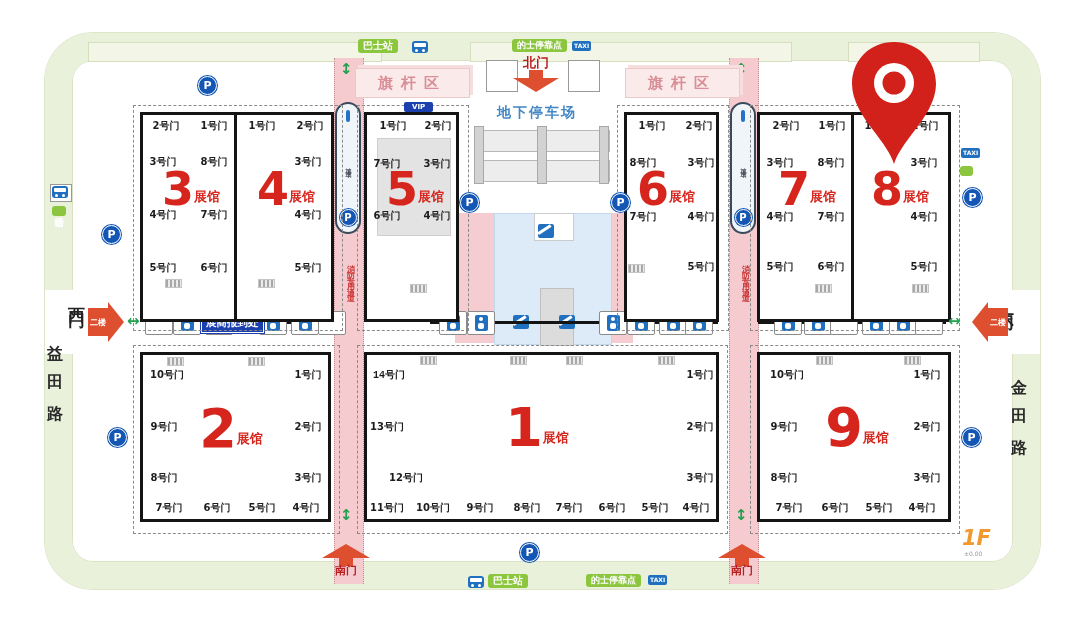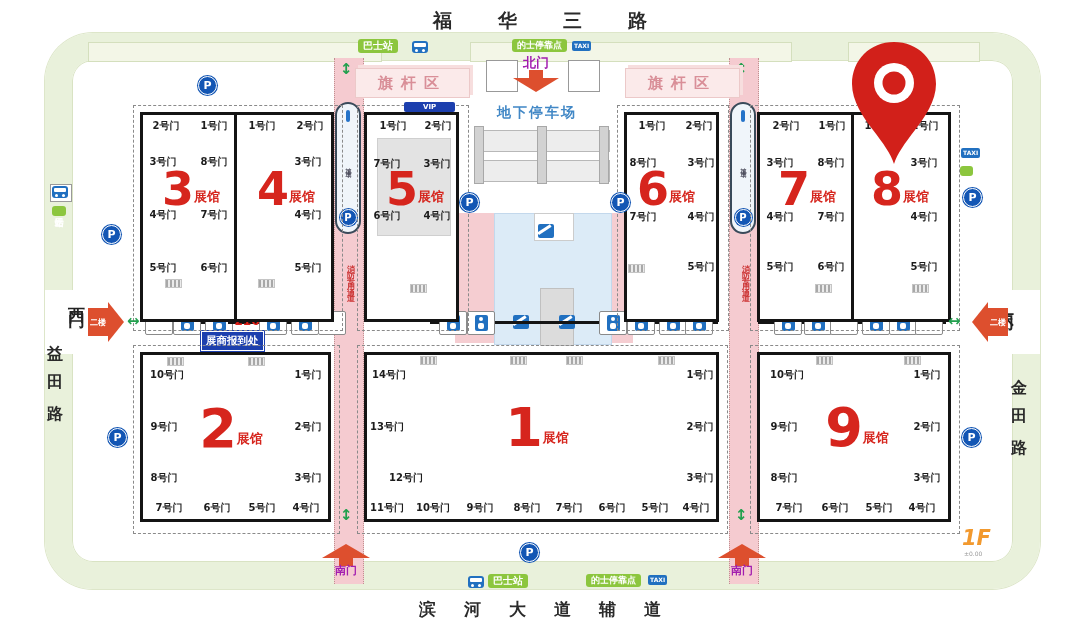--- a/index.html
+++ b/index.html
@@ -70,46 +70,44 @@
   
   .glabel{position:absolute;background:#8cc63e;color:#fff;font-size:10px;font-weight:bold;padding:2px 5px;
           border-radius:3px;white-space:nowrap;line-height:1;}
   .glabel-v{position:absolute;background:#8cc63e;color:#fff;font-size:9px;font-weight:bold;padding:5px 2px;
             border-radius:3px;line-height:1.15;}
   .bus{position:absolute;width:16px;height:12px;background:#2170c0;border-radius:3px;}
   .bus::before{content:"";position:absolute;left:2px;top:2px;right:2px;height:4px;background:#fff;border-radius:1px;}
   .bus::after{content:"";position:absolute;left:3px;bottom:1.5px;width:3px;height:3px;background:#fff;border-radius:50%;box-shadow:7px 0 0 #fff;}
   .taxi{position:absolute;background:#2170c0;color:#fff;font-size:6px;font-weight:bold;padding:2px;border-radius:2px;line-height:1;}
   
-  .redtxt{position:absolute;color:#a21caf;font-weight:bold;transform:translate(-50%,-50%);white-space:nowrap;font-family:Liberation Mono, monospace;}
+  .redtxt{position:absolute;color:#b91c1c;font-weight:bold;transform:translate(-50%,-50%);white-space:nowrap;font-family:Liberation Mono, monospace;}
   .stem{position:absolute;background:#dd4f2e;}
   .tri{position:absolute;width:0;height:0;}
   .tri-d{border-left:23px solid transparent;border-right:23px solid transparent;border-top:14px solid #dd4f2e;}
   .tri-u{border-left:24px solid transparent;border-right:24px solid transparent;border-bottom:14px solid #dd4f2e;}
   .tri-r{border-top:20px solid transparent;border-bottom:20px solid transparent;border-left:16px solid #dd4f2e;}
   .tri-l{border-top:20px solid transparent;border-bottom:20px solid transparent;border-right:16px solid #dd4f2e;}
   .stem-gate{display:flex;align-items:center;justify-content:center;color:#fff;font-size:8px;font-weight:bold;}
   .flag{position:absolute;width:113px;height:28px;background:#fbeaea;border:1px solid #ecc9c9;
         box-shadow:3px -3px 0 #f7dede;display:flex;align-items:center;justify-content:center;
         color:#d98f98;font-weight:bold;font-size:15px;letter-spacing:8px;}
   .plaza-name{position:absolute;transform:translate(-50%,-50%);color:#4288c6;font-weight:bold;font-size:14px;letter-spacing:2px;white-space:nowrap;}
-  .vip{position:absolute;background:#1c3fae;color:#fff;font-size:7px;font-weight:bold;padding:1px 19px;border-radius:2px;line-height:1.2;}
+  .vip{position:absolute;background:#1c3fae;color:#fff;font-size:7px;font-weight:bold;padding:1px 8px;border-radius:2px;line-height:1.2;}
   .fl{position:absolute;color:#f2992e;font-weight:bold;font-size:21px;font-style:italic;line-height:1;}
   .flev{position:absolute;color:#999;font-size:6px;}
 </style>
 </head>
 <body>
 
 <div id="map">
 
   <div class="ring"></div>
   <div class="gapw" style="left:45px;top:290px;width:28px;height:64px;"></div>
   <div class="gapw" style="left:1004px;top:290px;width:36px;height:64px;"></div>
-  <div class="road-n">福华三路</div>
-  <div class="road-s">滨河大道辅道</div>
   <div class="road-w vtext">益田路</div>
   <div class="road-e vtext">金田路</div>
 
   <div class="sidewalk" style="left:88px;top:42px;width:292px;height:18px;"></div>
   <div class="sidewalk" style="left:470px;top:42px;width:320px;height:18px;"></div>
   <div class="sidewalk" style="left:848px;top:42px;width:130px;height:18px;"></div>
 
   <div class="lane" style="left:334px;top:58px;width:28px;height:526px;"></div>
   <div class="lane" style="left:729px;top:58px;width:28px;height:526px;"></div>
   <div class="fire-text vtext" style="left:344px;top:258px;">消防专用通道</div>
@@ -166,21 +164,21 @@
     </div>
   <div class="sq" style="left:228px;top:319px;"></div>
   <div class="room" style="left:247px;top:321px;">216</div>
   <div class="block" style="left:259px;top:311px;">
       <span class="door-ic"></span>
     </div>
   <div class="block" style="left:291px;top:311px;">
       <span class="door-ic"></span>
     </div>
   <div class="block" style="left:318px;top:311px;"></div>
-  <div class="reg" style="left:201px;top:331px;">展商报到处</div>
+  <div class="reg" style="left:201px;top:313px;">展商报到处</div>
 
   <div class="block" style="left:439px;top:311px;">
       <span class="door-ic"></span>
     </div>
   <div class="block" style="left:467px;top:311px;">
       <span class="door-ic"></span>
     </div>
   <div class="block" style="left:599px;top:311px;">
       <span class="door-ic"></span>
     </div>
@@ -314,21 +312,21 @@
   <span class="dl" style="left:164px;top:427px;">9号门</span>
   <span class="dl" style="left:164px;top:478px;">8号门</span>
   <span class="dl" style="left:308px;top:375px;">1号门</span>
   <span class="dl" style="left:308px;top:427px;">2号门</span>
   <span class="dl" style="left:308px;top:478px;">3号门</span>
   <span class="dl" style="left:169px;top:508px;">7号门</span>
   <span class="dl" style="left:217px;top:508px;">6号门</span>
   <span class="dl" style="left:262px;top:508px;">5号门</span>
   <span class="dl" style="left:306px;top:508px;">4号门</span>
 
-  <span class="dl" style="left:389px;top:375px;">14号门</span>
+  <span class="dl" style="left:389px;top:375px;font-family:Liberation Mono, monospace;">14号门</span>
   <span class="dl" style="left:387px;top:427px;">13号门</span>
   <span class="dl" style="left:406px;top:478px;">12号门</span>
   <span class="dl" style="left:700px;top:375px;">1号门</span>
   <span class="dl" style="left:700px;top:427px;">2号门</span>
   <span class="dl" style="left:700px;top:478px;">3号门</span>
   <span class="dl" style="left:387px;top:508px;">11号门</span>
   <span class="dl" style="left:433px;top:508px;">10号门</span>
   <span class="dl" style="left:480px;top:508px;">9号门</span>
   <span class="dl" style="left:527px;top:508px;">8号门</span>
   <span class="dl" style="left:569px;top:508px;">7号门</span>

